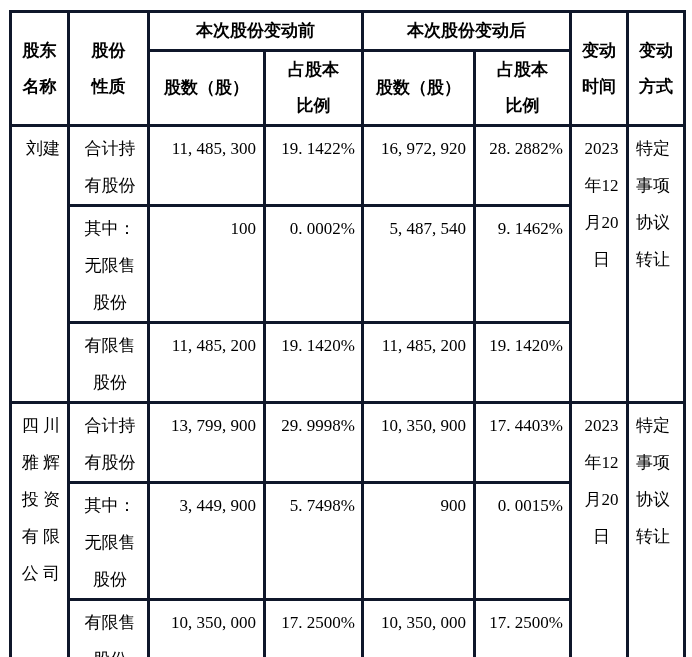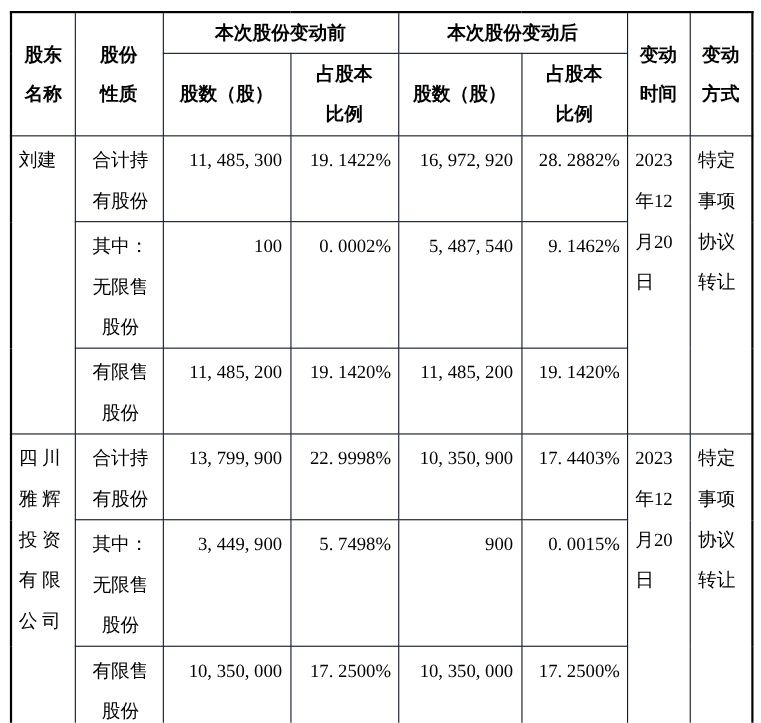--- a/index.html
+++ b/index.html
@@ -14,41 +14,41 @@
   table.share-table {
     position: absolute;
     left: 9px;
     top: 10px;
     width: 674px;
     border-collapse: collapse;
     table-layout: fixed;
     border: 2px solid #000000;
   }
   td {
-    border: 1px solid #0f172a;
+    border: 3px solid #0f172a;
     font-size: 17px;
     line-height: 37px;
     vertical-align: top;
     white-space: pre-line;
     overflow: hidden;
     padding: 0;
   }
   td.h {
     font-family: "Liberation Sans", "DejaVu Sans", sans-serif;
     font-weight: bold;
     text-align: center;
     vertical-align: middle;
     line-height: 36px;
     white-space: pre-line;
   }
-  td.name   { padding: 3px 7px 0 6px; text-align: left; }
+  td.name   { padding: 3px 7px 0 6px; text-align: right; }
   td.nature { padding: 3px 4px 0 7px; text-align: center; }
   td.num    { padding: 3px 7px 0 2px; text-align: right; }
   td.pct    { padding: 3px 6px 0 2px; text-align: right; }
-  td.time   { padding: 3px 2px 0 7px; text-align: left; font-family: Liberation Serif, serif; }
+  td.time   { padding: 3px 2px 0 7px; text-align: center; font-family: Liberation Serif, serif; }
   td.method { padding: 3px 2px 0 7px; text-align: left; }
   tr.hr1 { height: 35px; }
   tr.hr2 { height: 75px; }
   tr.r2l { height: 77px; }  
   tr.r3l { height: 113px; } 
   tr.r2b { height: 78px; }  
 </style>
 </head>
 <body>
 
@@ -123,21 +123,21 @@
 
       <tr class="r2l">
         <td class="name" rowspan="3">四 川
 雅 辉
 投 资
 有 限
 公 司</td>
         <td class="nature">合计持
 有股份</td>
         <td class="num">13, 799, 900</td>
-        <td class="pct">22. 9998%</td>
+        <td class="pct">29. 9998%</td>
         <td class="num">10, 350, 900</td>
         <td class="pct">17. 4403%</td>
         <td class="time" rowspan="3">2023
 年12
 月20
 日</td>
         <td class="method" rowspan="3">特定
 事项
 协议
 转让</td>

